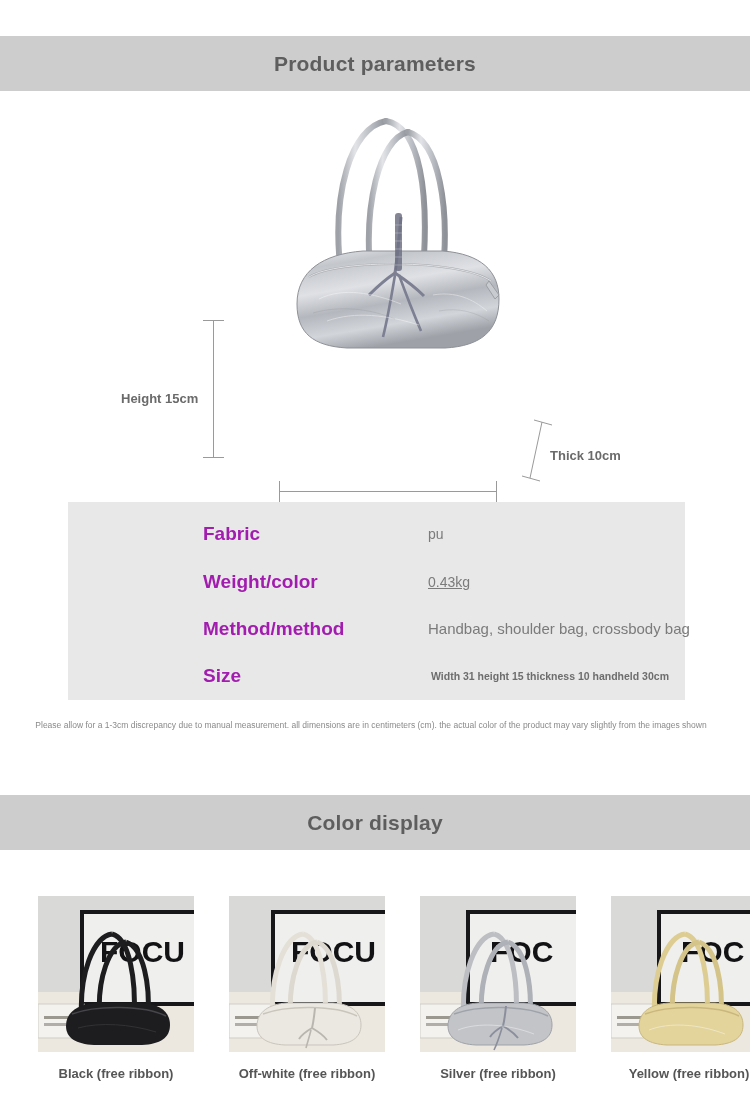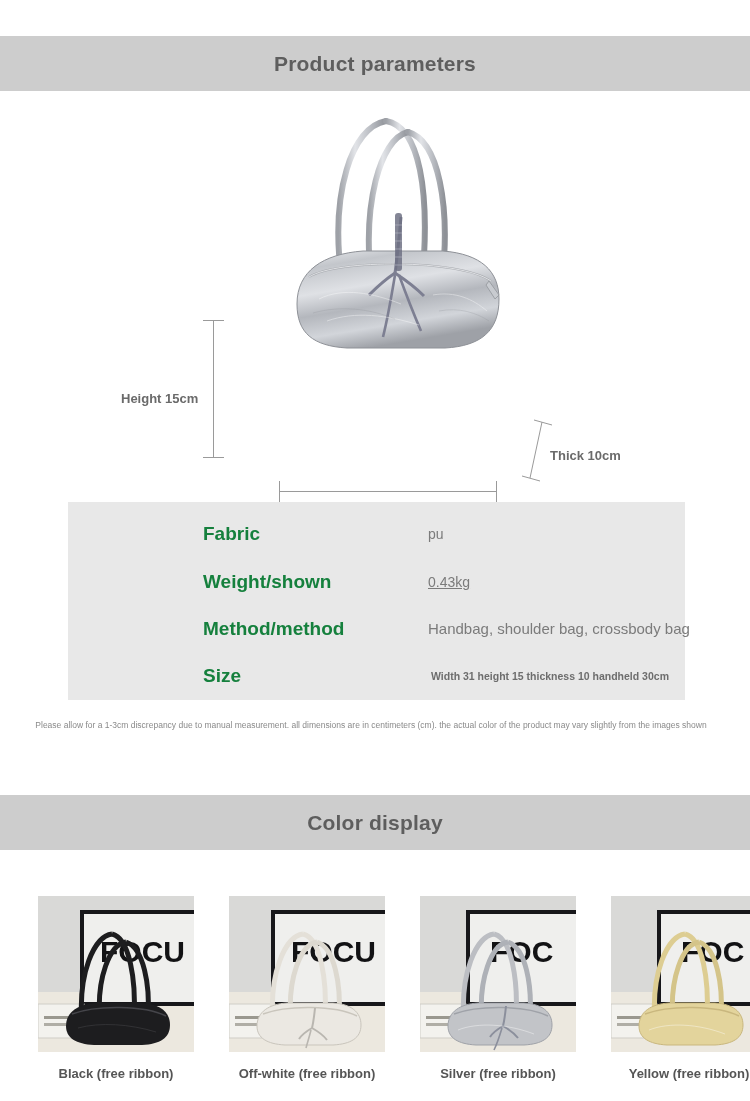--- a/index.html
+++ b/index.html
@@ -76,21 +76,21 @@
     width: 617px; height: 198px;
     background: #e8e8e8;
   }
   .spec-row {
     position: absolute;
     left: 0; width: 100%; height: 47px;
     display: flex; align-items: center;
   }
   .spec-row .spec-key {
     position: absolute; left: 135px;
-    font-size: 19px; font-weight: bold; color: #15803d;
+    font-size: 19px; font-weight: bold; color: #a21caf;
     white-space: nowrap;
   }
   .spec-row .spec-val {
     position: absolute; left: 360px;
     font-size: 14px; color: #7b7b7b;
     white-space: nowrap;
   }
   #spec-row-0 { top: 8px; }
   #spec-row-1 { top: 56px; }
   #spec-row-2 { top: 103px; }
@@ -231,21 +231,21 @@
     </svg>
     <div class="dim-label" id="thick-label">Thick 10cm</div>
   </div>
 
   <div class="spec-panel">
     <div class="spec-row" id="spec-row-0">
       <span class="spec-key">Fabric</span>
       <span class="spec-val">pu</span>
     </div>
     <div class="spec-row" id="spec-row-1">
-      <span class="spec-key">Weight/shown</span>
+      <span class="spec-key">Weight/color</span>
       <span class="spec-val">0.43kg</span>
     </div>
     <div class="spec-row" id="spec-row-2">
       <span class="spec-key">Method/method</span>
       <span class="spec-val">Handbag, shoulder bag, crossbody bag</span>
     </div>
     <div class="spec-row" id="spec-row-3">
       <span class="spec-key">Size</span>
       <span class="spec-val">Width 31 height 15 thickness 10 handheld 30cm</span>
     </div>

